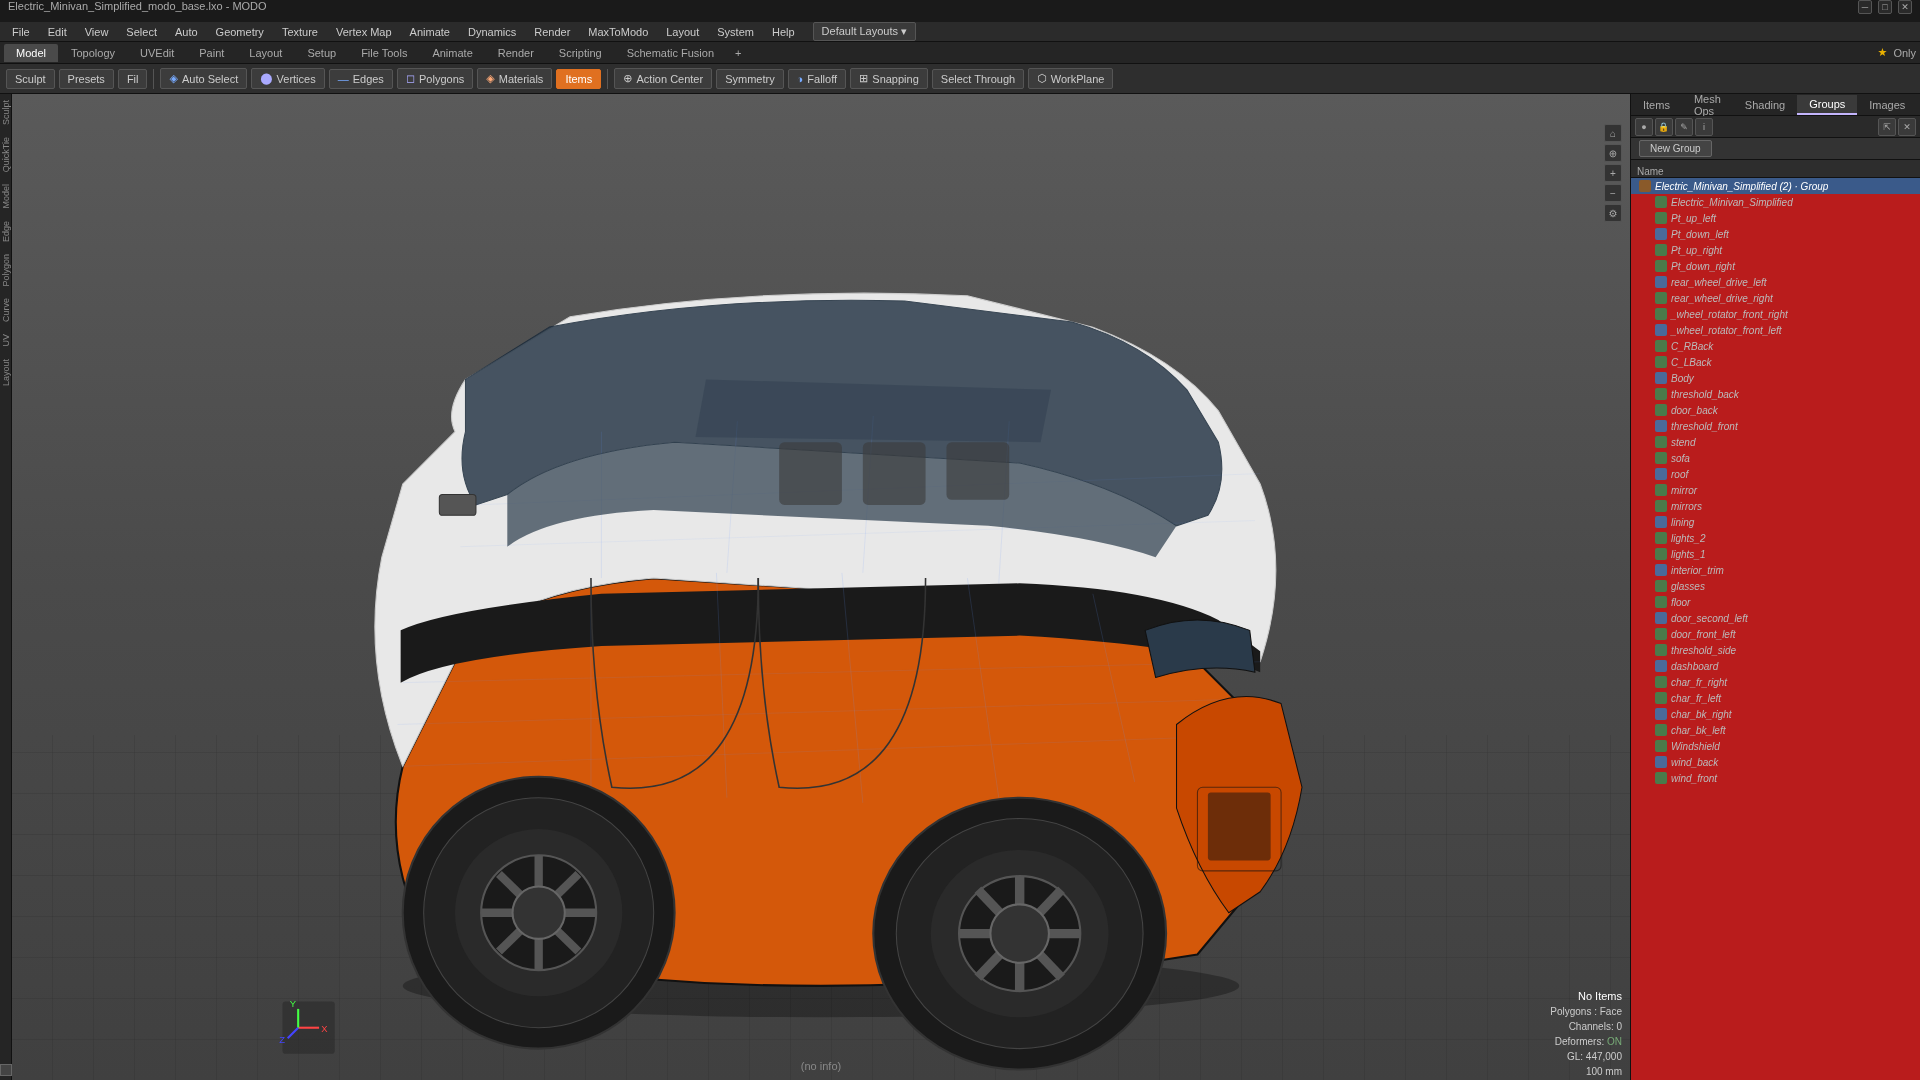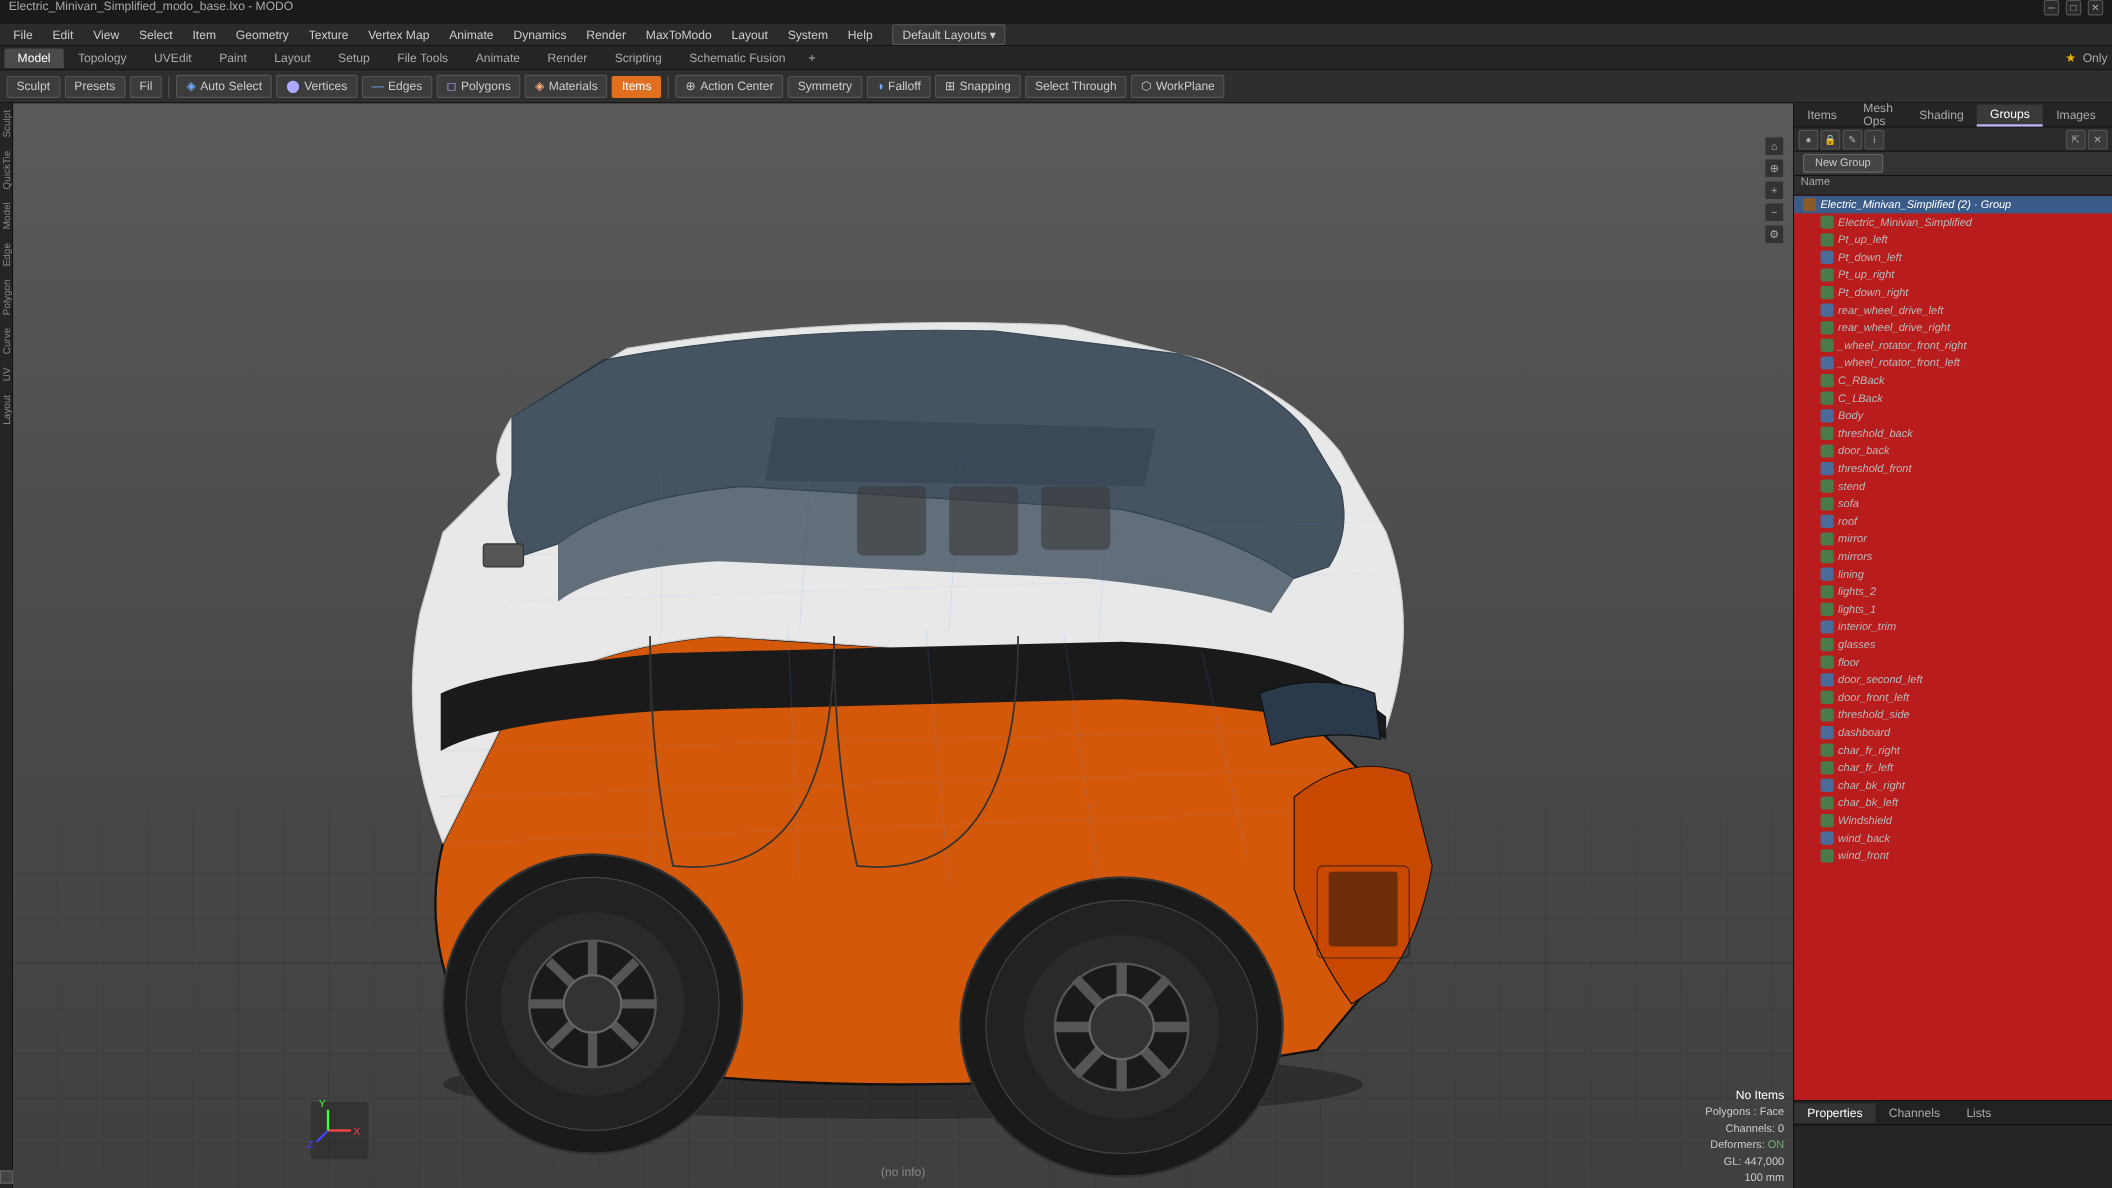--- a/index.html
+++ b/index.html
@@ -47,21 +47,21 @@
     
     #right-panel { width: 290px; background: #2a2a2a; border-left: 1px solid #111; display: flex; flex-direction: column; }
     #right-tabs { height: 22px; background: #252525; display: flex; align-items: center; border-bottom: 1px solid #111; }
     .right-tab { padding: 3px 12px; color: #aaa; cursor: pointer; font-size: 11px; }
     .right-tab.active { background: #3a3a3a; color: #fff; border-bottom: 2px solid #c4b5fd; }
     .right-tab-add { padding: 3px 8px; color: #666; cursor: pointer; }
     #right-toolbar { height: 22px; background: #2a2a2a; display: flex; align-items: center; padding: 0 4px; gap: 2px; border-bottom: 1px solid #111; }
     .rt-btn { width: 18px; height: 18px; background: #3a3a3a; border: 1px solid #555; border-radius: 2px; cursor: pointer; display: flex; align-items: center; justify-content: center; color: #aaa; font-size: 9px; }
     #new-group-bar { height: 22px; background: #333; display: flex; align-items: center; padding: 0 8px; border-bottom: 1px solid #111; }
     .new-group-btn { padding: 2px 10px; background: #444; border: 1px solid #666; border-radius: 2px; color: #ccc; font-size: 10px; cursor: pointer; }
-    #scene-list-header { height: 18px; background: #2d2d2d; display: flex; align-items: flex-start; padding: 0 6px; border-bottom: 1px solid #111; }
+    #scene-list-header { height: 18px; background: #2d2d2d; display: flex; align-items: flex-end; padding: 0 6px; border-bottom: 1px solid #111; }
     #scene-list { flex: 1; overflow-y: auto; background: #b91c1c; font-style: italic; }
     #scene-list::-webkit-scrollbar { width: 8px; }
     #scene-list::-webkit-scrollbar-track { background: #222; }
     #scene-list::-webkit-scrollbar-thumb { background: #555; }
     .scene-item { height: 16px; display: flex; align-items: center; padding: 0 4px; cursor: pointer; font-size: 10px; color: #bbb; }
     .scene-item.selected { background: #3a5a8a; color: #fff; }
     .scene-item .indent { display: inline-block; }
     .scene-item .item-icon { width: 12px; height: 12px; border-radius: 2px; background: #5a8a5a; display: inline-block; margin-right: 4px; flex-shrink: 0; }
     .scene-item .item-icon.group { background: #8a5a2a; }
     .scene-item .item-icon.mesh { background: #4a7a4a; }
@@ -86,21 +86,21 @@
     <div class="ctrl-btn">□</div>
     <div class="ctrl-btn">✕</div>
   </div>
 </div>
 
 <div id="menu-bar">
   <div class="menu-item">File</div>
   <div class="menu-item">Edit</div>
   <div class="menu-item">View</div>
   <div class="menu-item">Select</div>
-  <div class="menu-item">Item</div>
+  <div class="menu-item">Auto</div>
   <div class="menu-item">Geometry</div>
   <div class="menu-item">Texture</div>
   <div class="menu-item">Vertex Map</div>
   <div class="menu-item">Animate</div>
   <div class="menu-item">Dynamics</div>
   <div class="menu-item">Render</div>
   <div class="menu-item">MaxToModo</div>
   <div class="menu-item">Layout</div>
   <div class="menu-item">System</div>
   <div class="menu-item">Help</div>
@@ -533,21 +533,14 @@
           <span class="item-icon blue"></span>
           <span>wind_back</span>
         </div>
         <div class="scene-item">
           <span class="indent" style="width: 20px; display: inline-block;"></span>
           <span class="item-icon mesh"></span>
           <span>wind_front</span>
         </div>
       </div>
 
-    <div style="height:80px; border-top:1px solid #111; background:#252525;">
-      <div style="height:22px; background:#222; display:flex; align-items:center; border-bottom:1px solid #111;">
-        <div class="bottom-tab active">Properties</div>
-        <div class="bottom-tab">Channels</div>
-        <div class="bottom-tab">Lists</div>
-      </div>
-    </div>
   </div>
 </div>
 
 </body></html>

